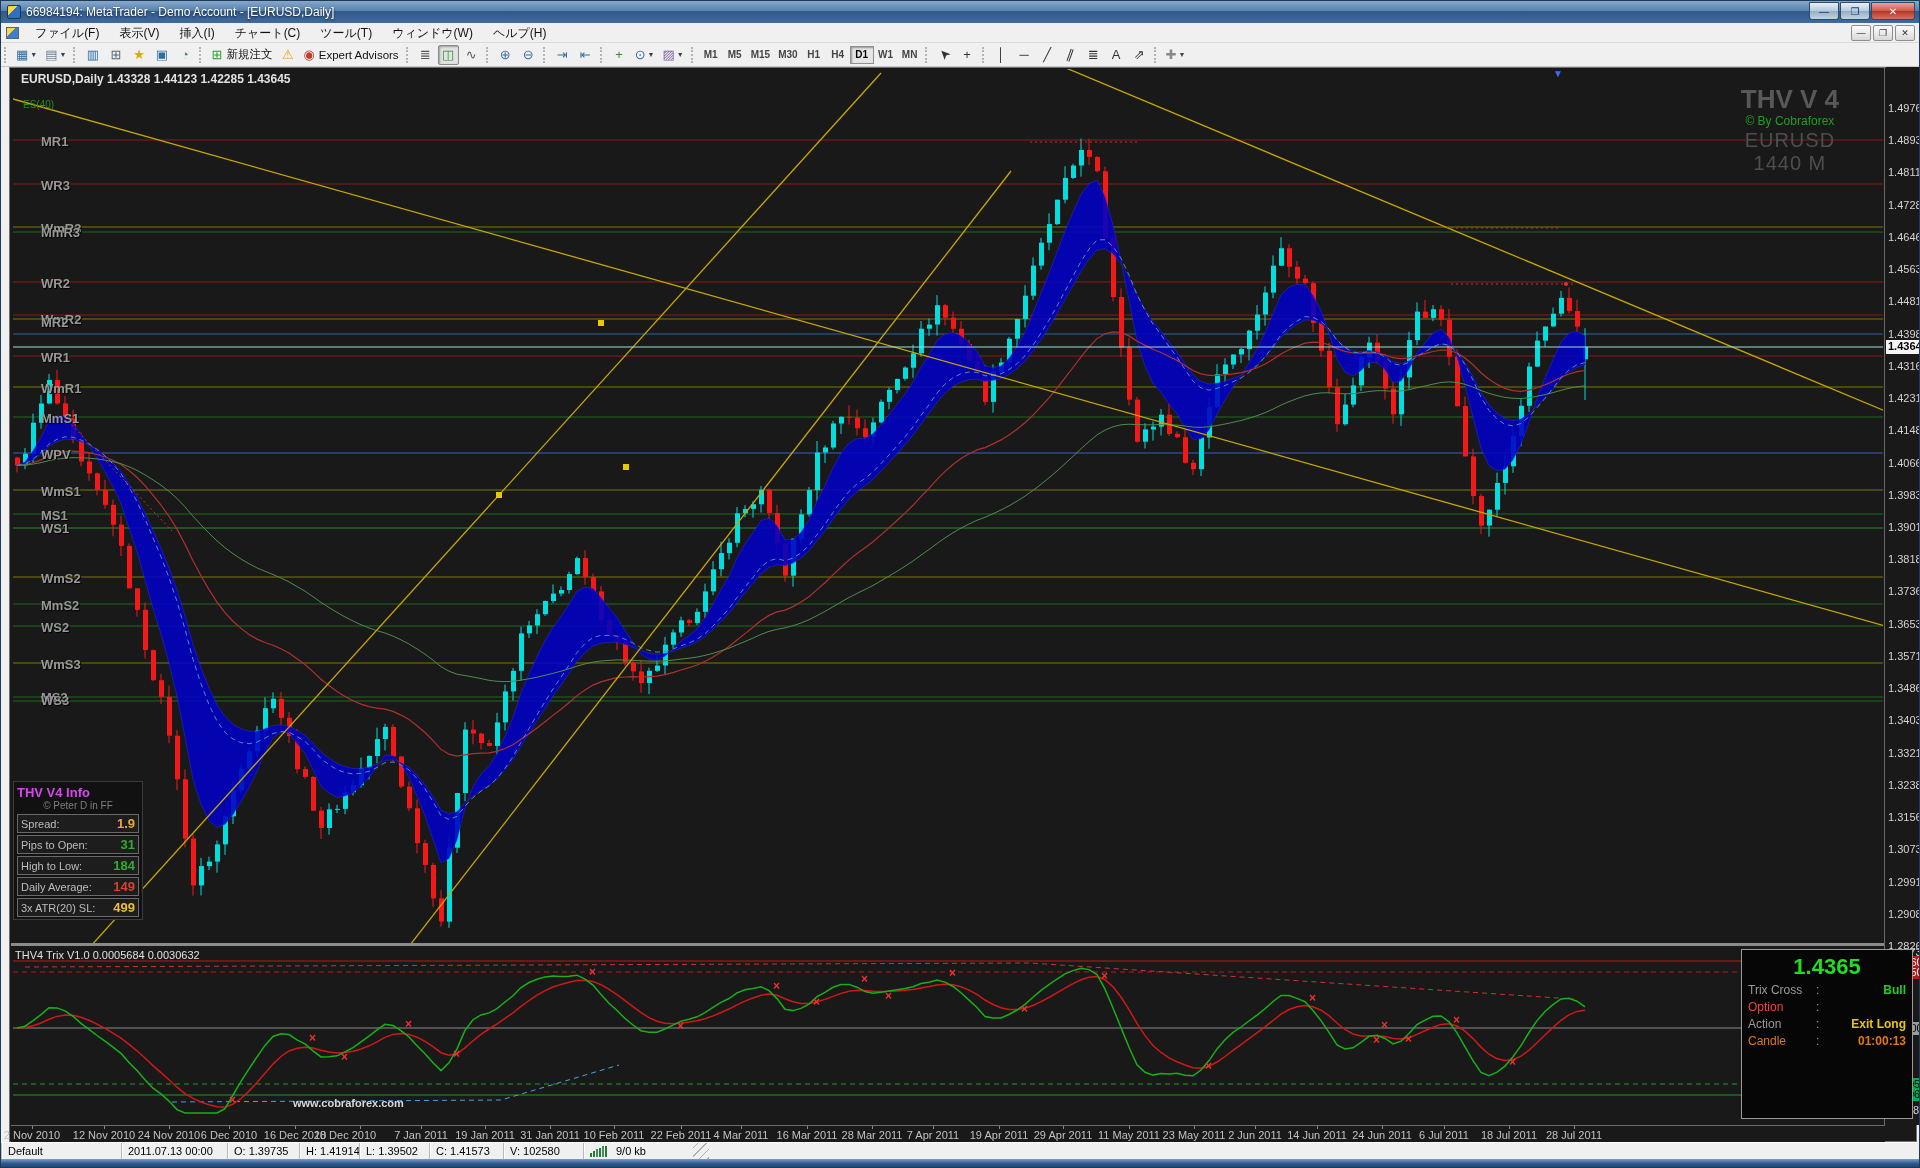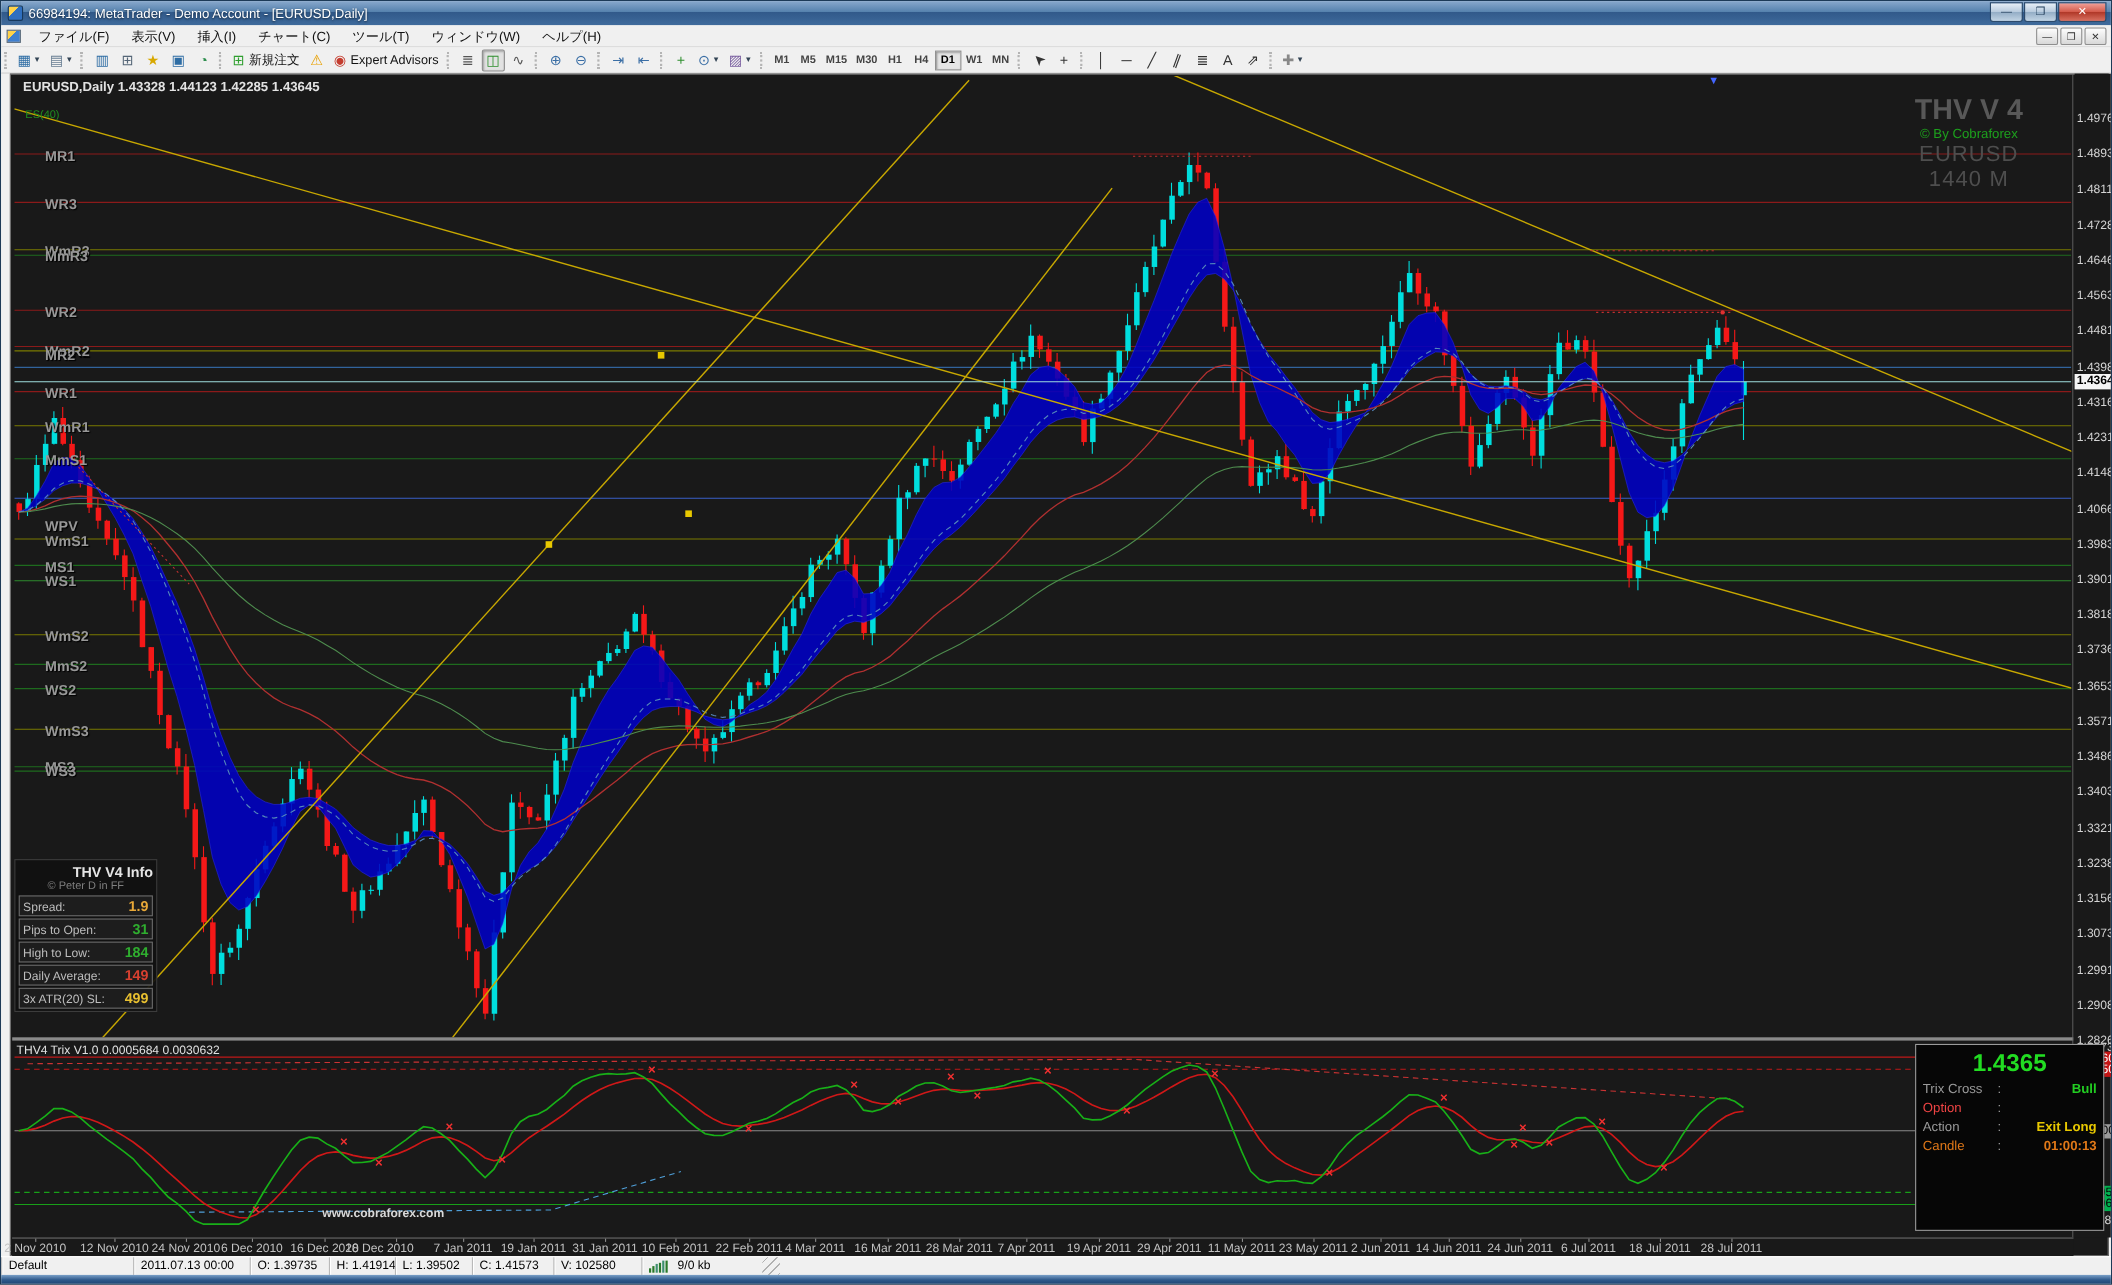--- a/index.html
+++ b/index.html
@@ -64,21 +64,21 @@
   .date-axis{position:absolute;left:10px;top:1058px;width:1874px;height:17px;background:#191919;
     border-top:1px solid #6a6a6a}
   .d-lbl{position:absolute;top:3px;font-size:11px;color:#c2c2c2;transform:translateX(-50%);white-space:nowrap}
   .d-tick{position:absolute;top:0;width:1px;height:3px;background:#8a8a8a}
   .trix-header{position:absolute;left:14px;top:882px;font-size:11px;color:#e0e0e0;white-space:nowrap}
   .watermark{position:absolute;left:292px;top:1030px;font-size:11px;font-weight:bold;color:#d8d8d8}
   .dn-arrow{position:absolute;left:1552px;top:1px;font-size:10px;color:#4466ff}
   
   .info-box{position:absolute;left:12px;top:714px;width:130px;background:rgba(16,16,16,.92);
     border:1px solid #3c3c3c;padding:3px 3px 2px 3px}
-  .ib-title{font-size:13px;font-weight:bold;color:#e5e5e5;text-align:right}
+  .ib-title{font-size:13px;font-weight:bold;color:#d946ef;text-align:left}
   .ib-copy{font-size:10px;color:#7f7f7f;text-align:center;margin-bottom:3px}
   .ib-row{border:1px solid #6a6a6a;background:#1d1d1d;margin-top:2px;padding:1px 3px;
     display:flex;justify-content:space-between;align-items:baseline}
   .ib-row .l{font-size:11px;color:#bdbdbd}
   .ib-row .v{font-size:13px;font-weight:bold}
   
   .signal-panel{position:absolute;left:1740px;top:882px;width:172px;height:170px;background:#060606;
     border:1px solid #9a9a9a;padding:4px 6px}
   .sp-price{text-align:center;font-size:22px;font-weight:bold;color:#22dd22;margin-bottom:2px}
   .sp-row{display:flex;font-size:12px;margin-top:3px}
@@ -743,21 +743,21 @@
         <div class="pivot-label" style="top: 67px;">MR1</div>
         <div class="pivot-label" style="top: 111px;">WR3</div>
         <div class="pivot-label" style="top: 154px;">WmR3</div>
         <div class="pivot-label" style="top: 158px;">MmR3</div>
         <div class="pivot-label" style="top: 209px;">WR2</div>
         <div class="pivot-label" style="top: 245px;">WmR2</div>
         <div class="pivot-label" style="top: 248px;">MR2</div>
         <div class="pivot-label" style="top: 283px;">WR1</div>
         <div class="pivot-label" style="top: 314px;">WmR1</div>
         <div class="pivot-label" style="top: 344px;">MmS1</div>
-        <div class="pivot-label" style="top: 380px; margin-top: 24px;">WPV</div>
+        <div class="pivot-label" style="top: 380px;">WPV</div>
         <div class="pivot-label" style="top: 417px;">WmS1</div>
         <div class="pivot-label" style="top: 441px;">MS1</div>
         <div class="pivot-label" style="top: 454px;">WS1</div>
         <div class="pivot-label" style="top: 504px;">WmS2</div>
         <div class="pivot-label" style="top: 531px;">MmS2</div>
         <div class="pivot-label" style="top: 553px;">WS2</div>
         <div class="pivot-label" style="top: 590px;">WmS3</div>
         <div class="pivot-label" style="top: 623px;">MS3</div>
         <div class="pivot-label" style="top: 626px;">WS3</div>
       </div>

